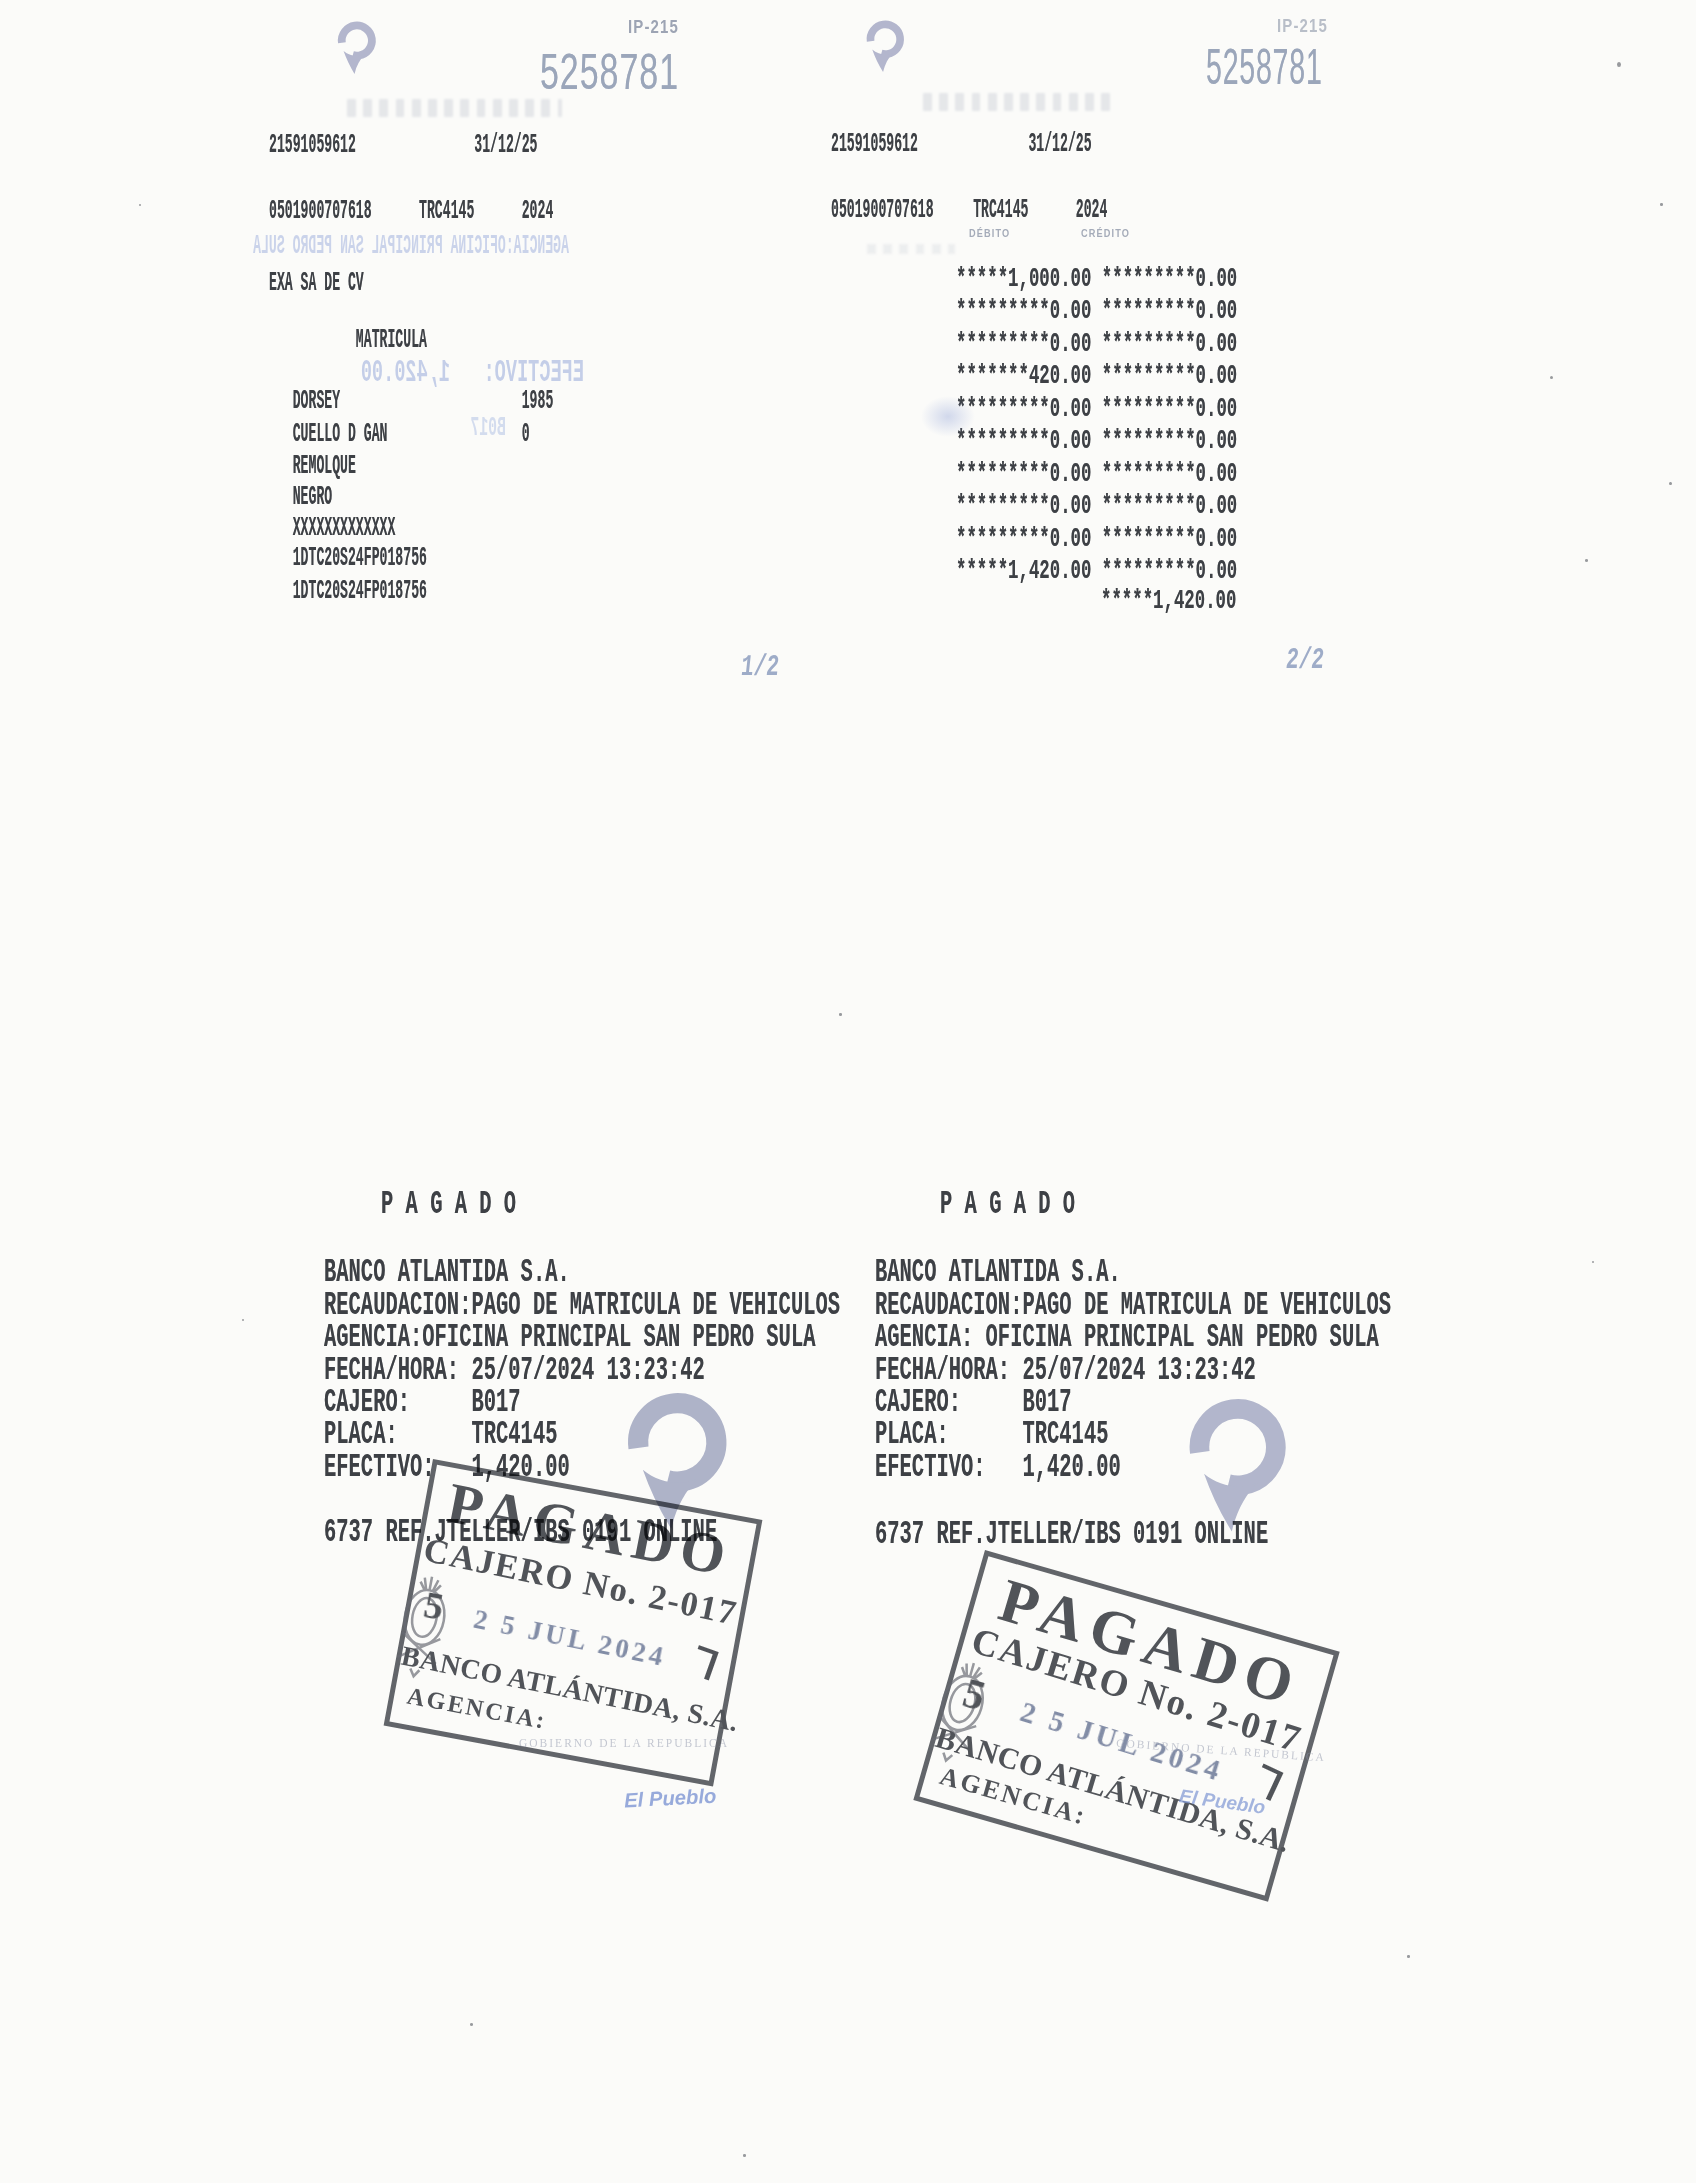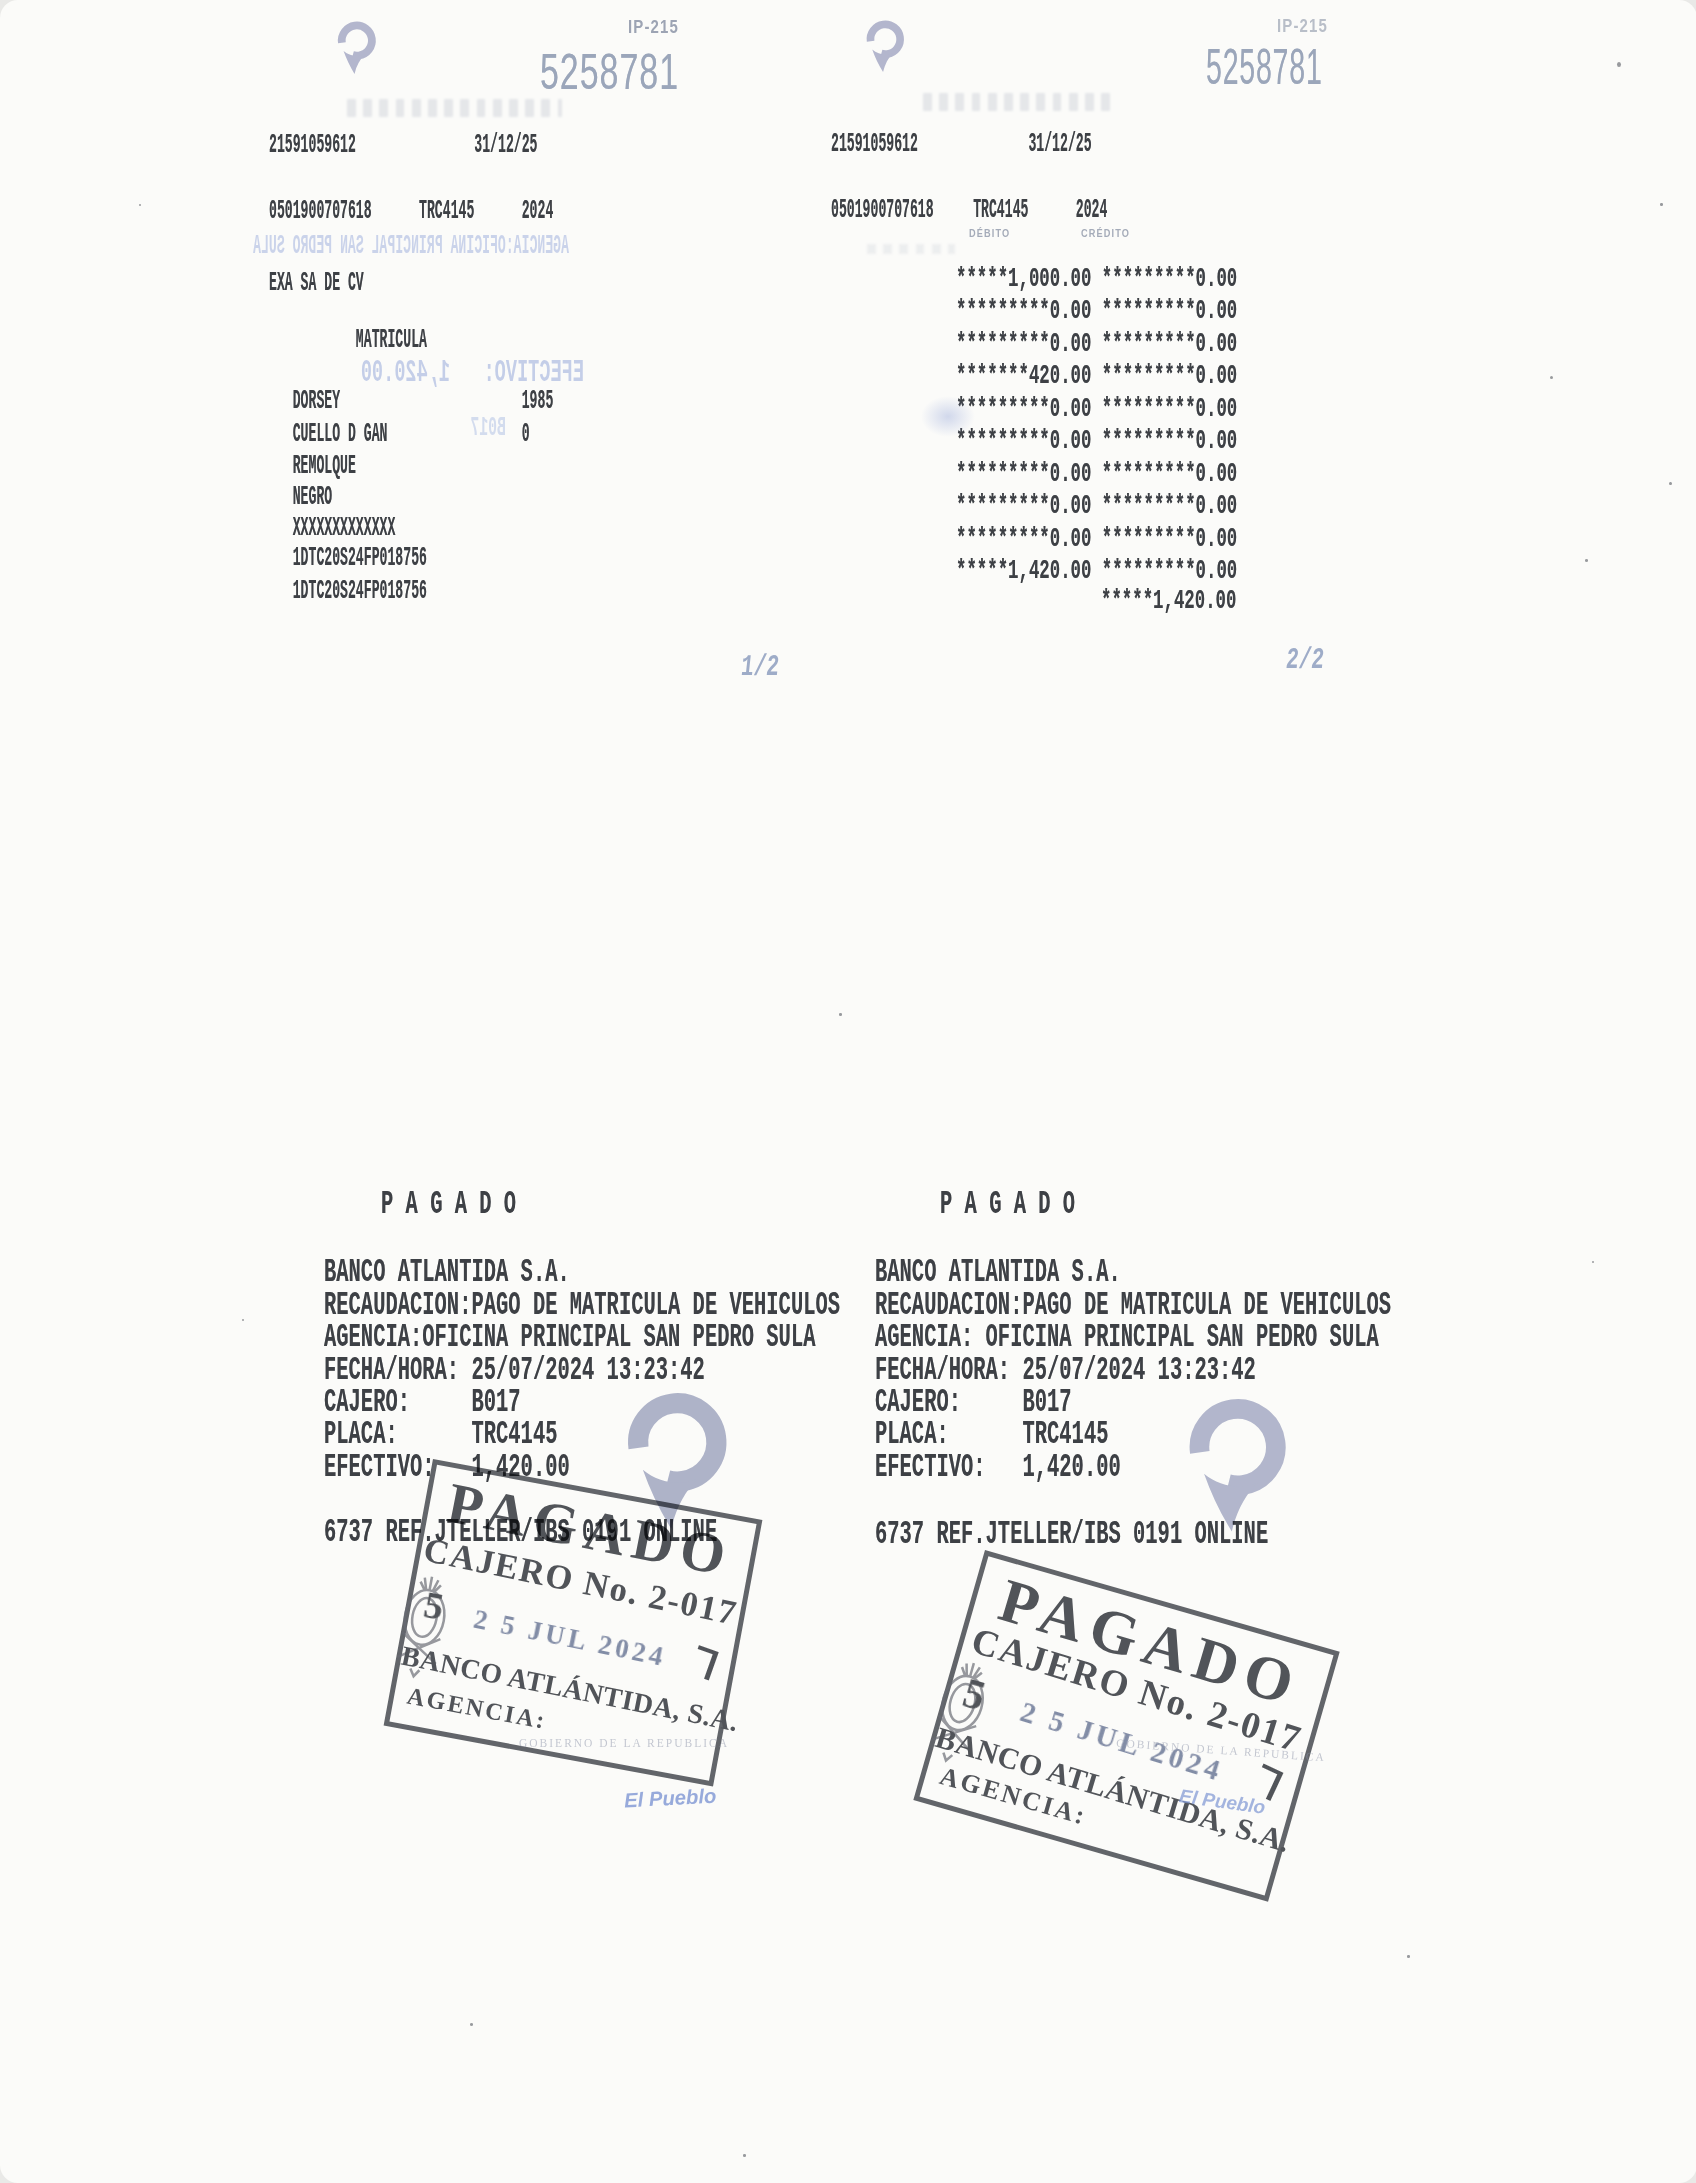--- a/index.html
+++ b/index.html
@@ -1,17 +1,17 @@
 <!DOCTYPE html>
 <html style="font-size:10.8px"><head>
 <meta charset="utf-8">
 <style>
   html,body{margin:0;padding:0;background:#e9e9e7;}
   #page{position:relative;width:1697px;height:2183px;background:#fbfbf9;overflow:hidden;
-        font-family:"Liberation Sans",sans-serif;border-radius:18px;}
+        font-family:"Liberation Sans",sans-serif;}
   .abs{position:absolute;}
   .mono{font-family:"Liberation Mono",monospace;font-weight:bold;color:#3d4045;
         white-space:pre;text-shadow:0 0 0.7px rgba(61,64,69,.45);}
   .cond{display:inline-block;transform-origin:0 0;}
   
   .t-top{font-size:28px;transform:scaleX(.47);}
   .t-amt{font-size:28px;transform:scaleX(.62);}
   .t-bot{font-size:32.5px;transform:scaleX(.63);}
   .amt{position:absolute;left:956px;font-family:"Liberation Mono",monospace;font-weight:bold;
        color:#3d4045;white-space:pre;font-size:28px;transform:scaleX(.62);transform-origin:0 0;

